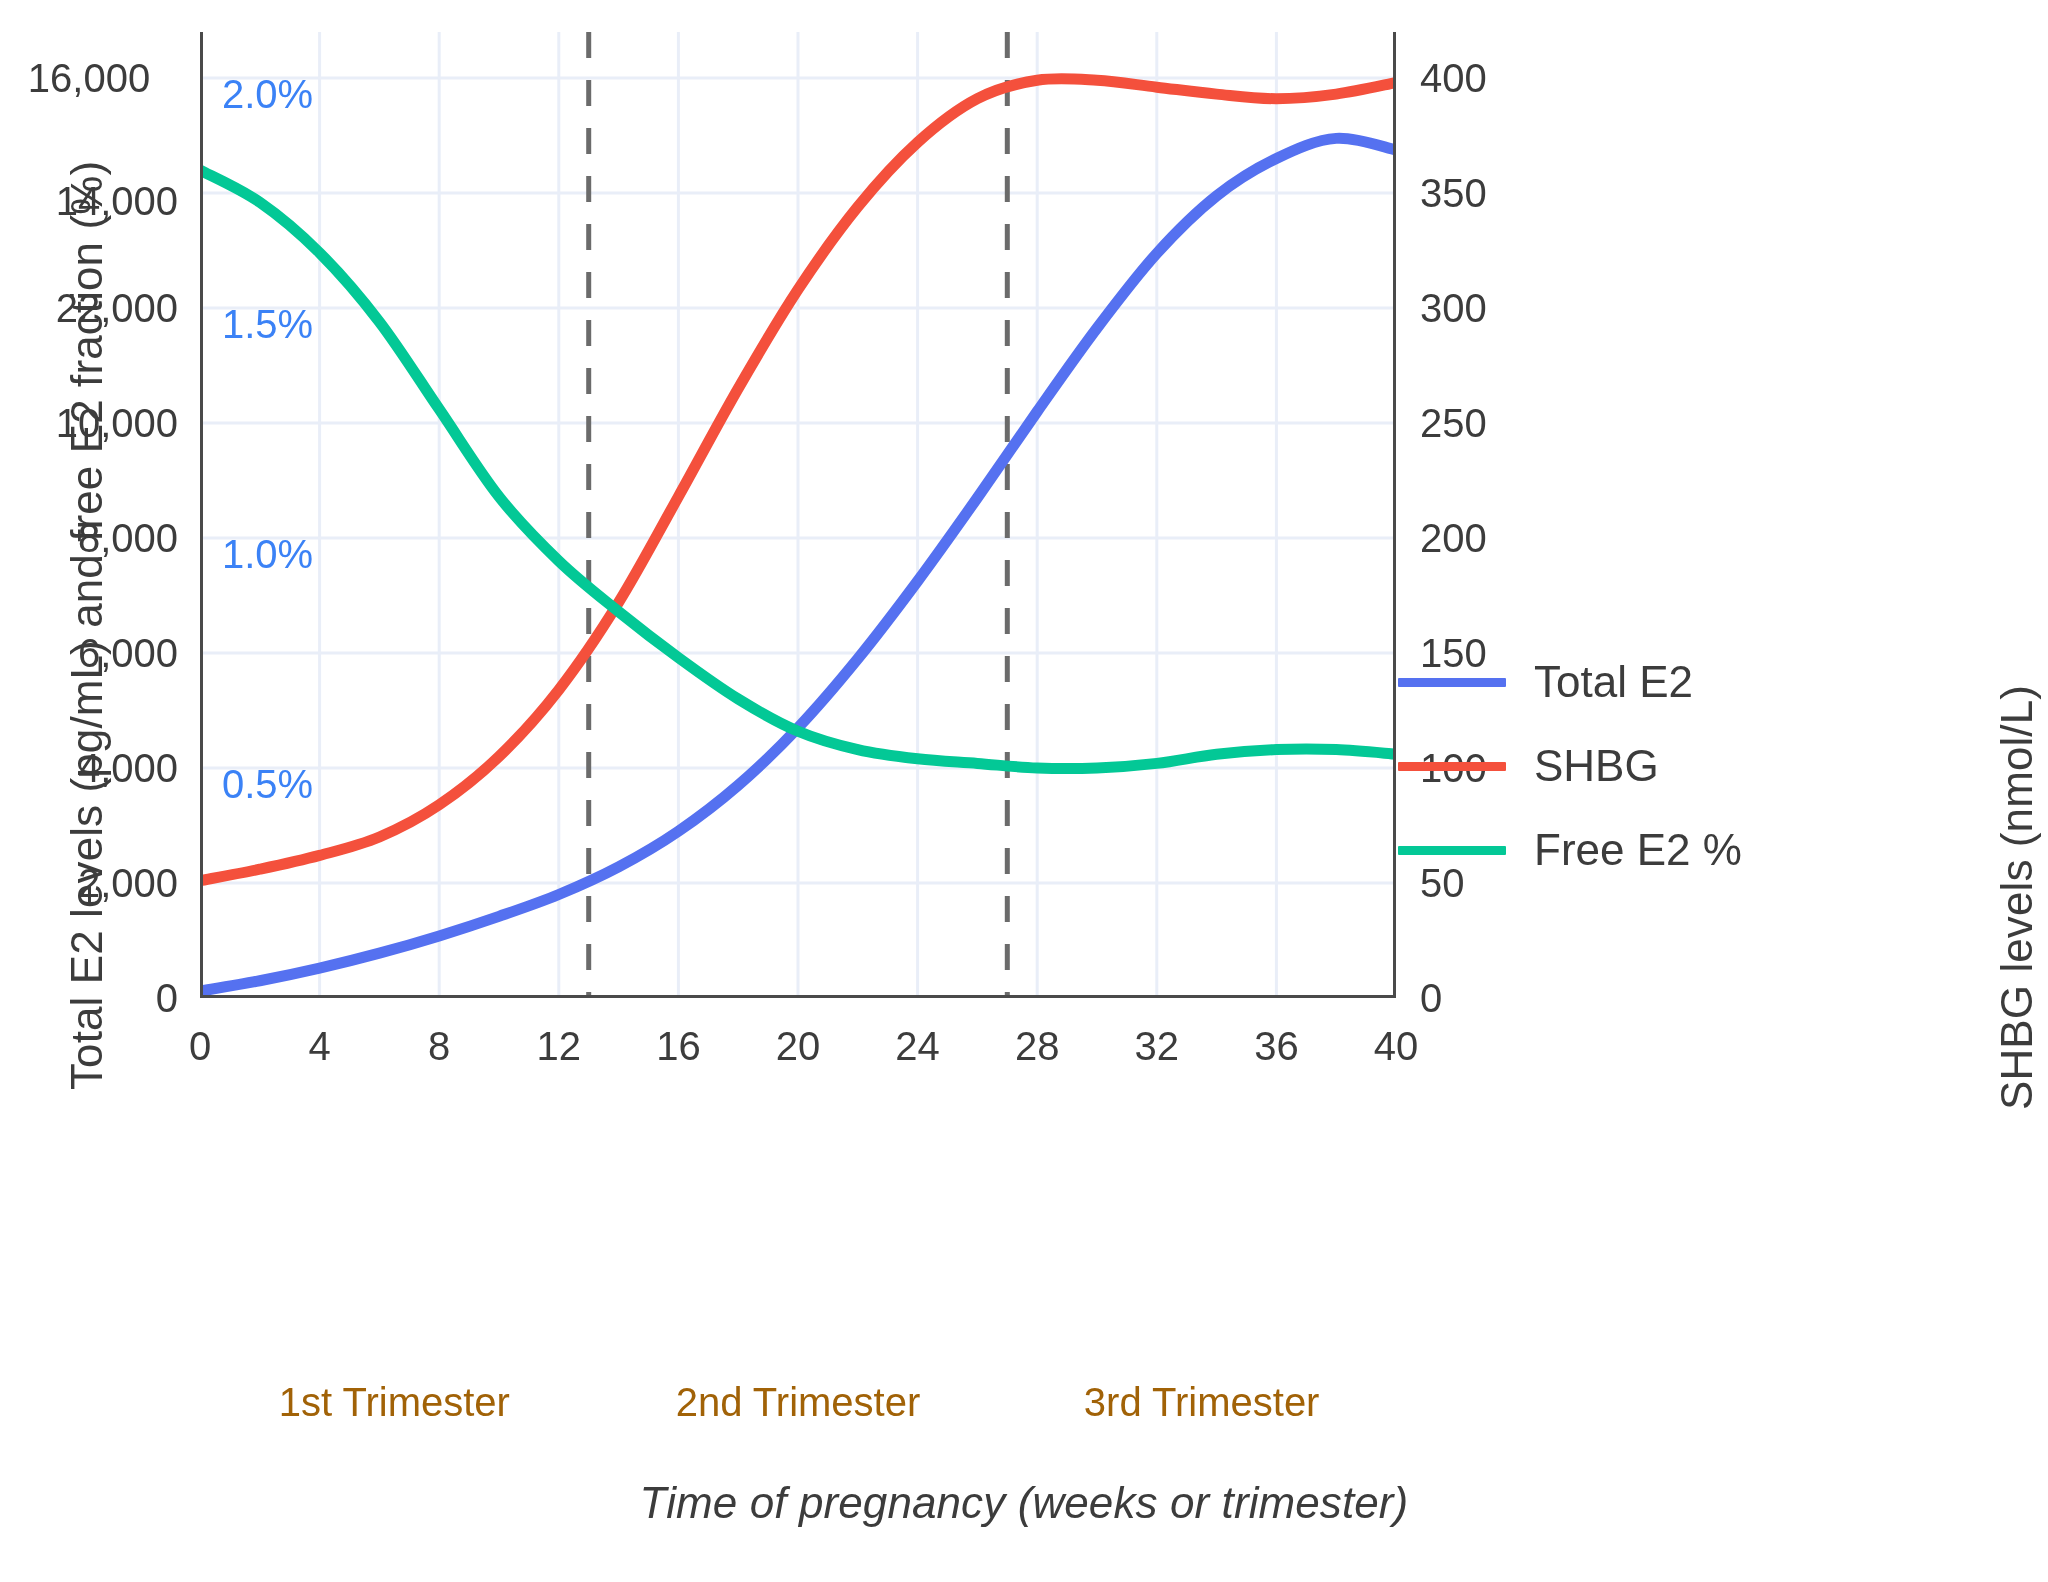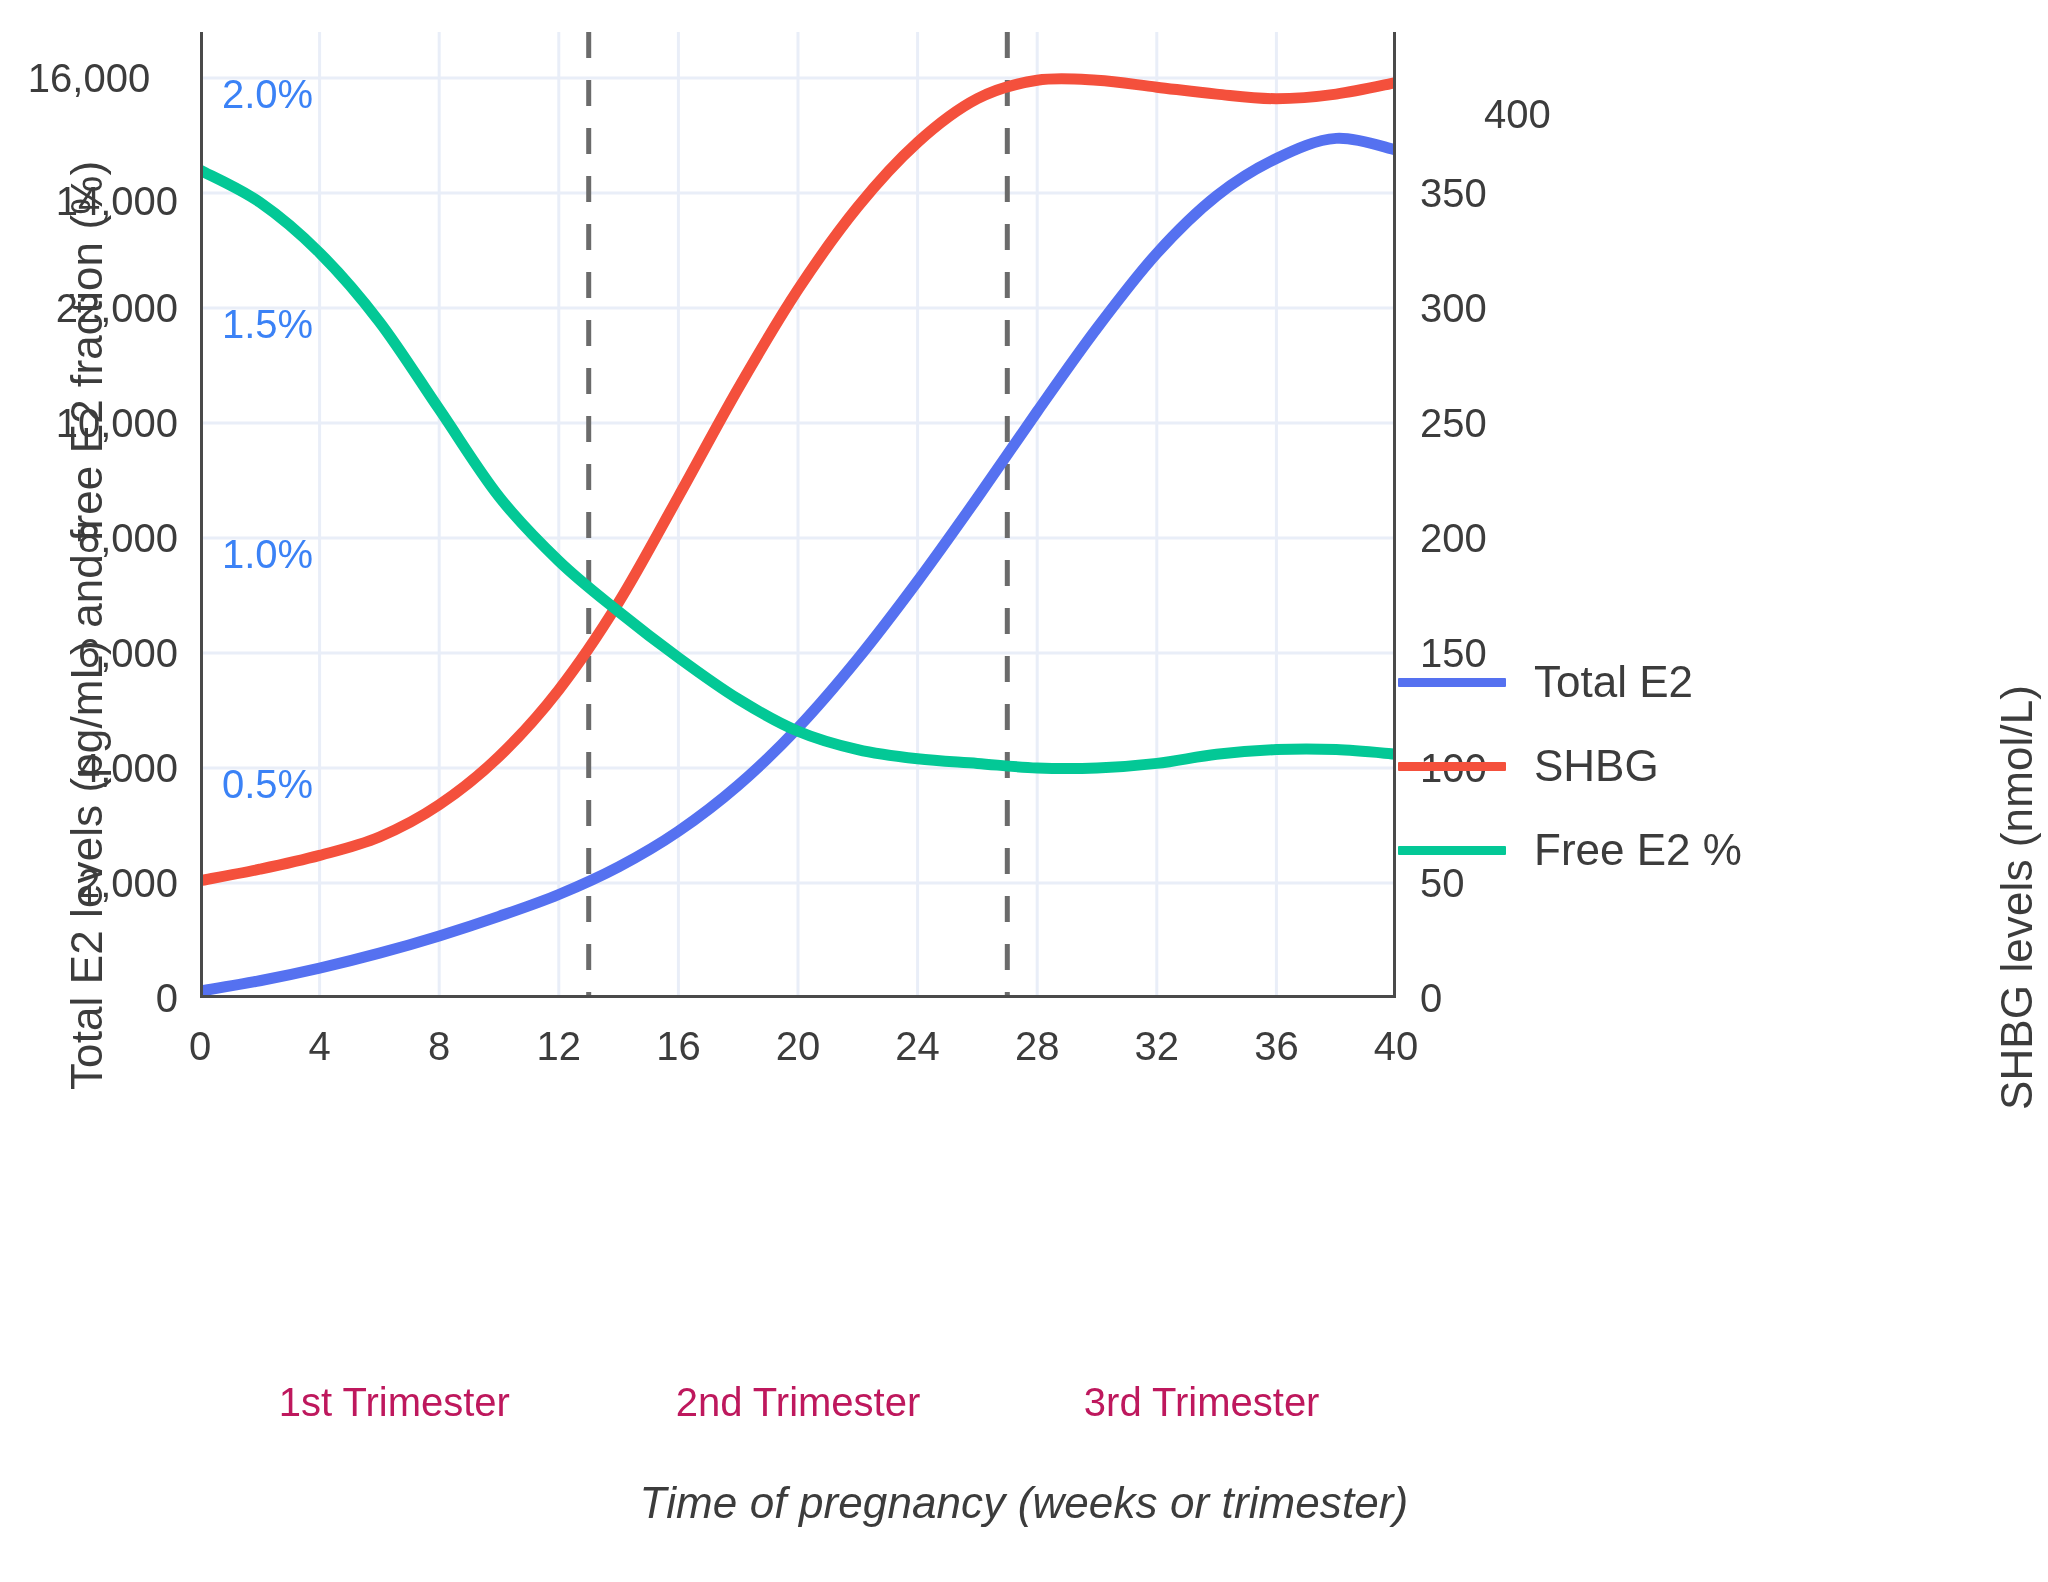--- a/index.html
+++ b/index.html
@@ -52,21 +52,21 @@
   .tick-right{text-align:left;transform:translateY(-50%);}
   .tick-x{text-align:center;transform:translateX(-50%);}
   .pct-label{
     position:absolute;font-size:40px;color:#3b82f6;white-space:nowrap;
     transform:translateY(-50%);
     margin-top:16px;
   }
 
   
   .trimester{
-    position:absolute;font-size:40px;color:#be185d;white-space:nowrap;
+    position:absolute;font-size:40px;color:#a16207;white-space:nowrap;
     text-align:left;transform:translateX(-50%);
     top:1380px;
   }
 
   
   #legend{
     position:absolute;left:1398px;top:640px;
   }
   .legend-row{
     display:flex;align-items:center;height:84px;
@@ -172,21 +172,21 @@
     </div>
   <div id="ticks-right">
       <div class="tick tick-right" style="left: 1420px; top: 998px;">0</div>
       <div class="tick tick-right" style="left: 1420px; top: 883px;">50</div>
       <div class="tick tick-right" style="left: 1420px; top: 768px;">100</div>
       <div class="tick tick-right" style="left: 1420px; top: 653px;">150</div>
       <div class="tick tick-right" style="left: 1420px; top: 538px;">200</div>
       <div class="tick tick-right" style="left: 1420px; top: 423px;">250</div>
       <div class="tick tick-right" style="left: 1420px; top: 308px;">300</div>
       <div class="tick tick-right" style="left: 1420px; top: 193px;">350</div>
-      <div class="tick tick-right" style="left: 1484px; top: 78px; margin-top: 36px;">400</div>
+      <div class="tick tick-right" style="left: 1420px; top: 78px;">400</div>
     </div>
   <div id="ticks-x">
       <div class="tick tick-x" style="left: 200px; top: 1024px;">0</div>
       <div class="tick tick-x" style="left: 319.6px; top: 1024px;">4</div>
       <div class="tick tick-x" style="left: 439.2px; top: 1024px;">8</div>
       <div class="tick tick-x" style="left: 558.8px; top: 1024px;">12</div>
       <div class="tick tick-x" style="left: 678.4px; top: 1024px;">16</div>
       <div class="tick tick-x" style="left: 798px; top: 1024px;">20</div>
       <div class="tick tick-x" style="left: 917.6px; top: 1024px;">24</div>
       <div class="tick tick-x" style="left: 1037.2px; top: 1024px;">28</div>

